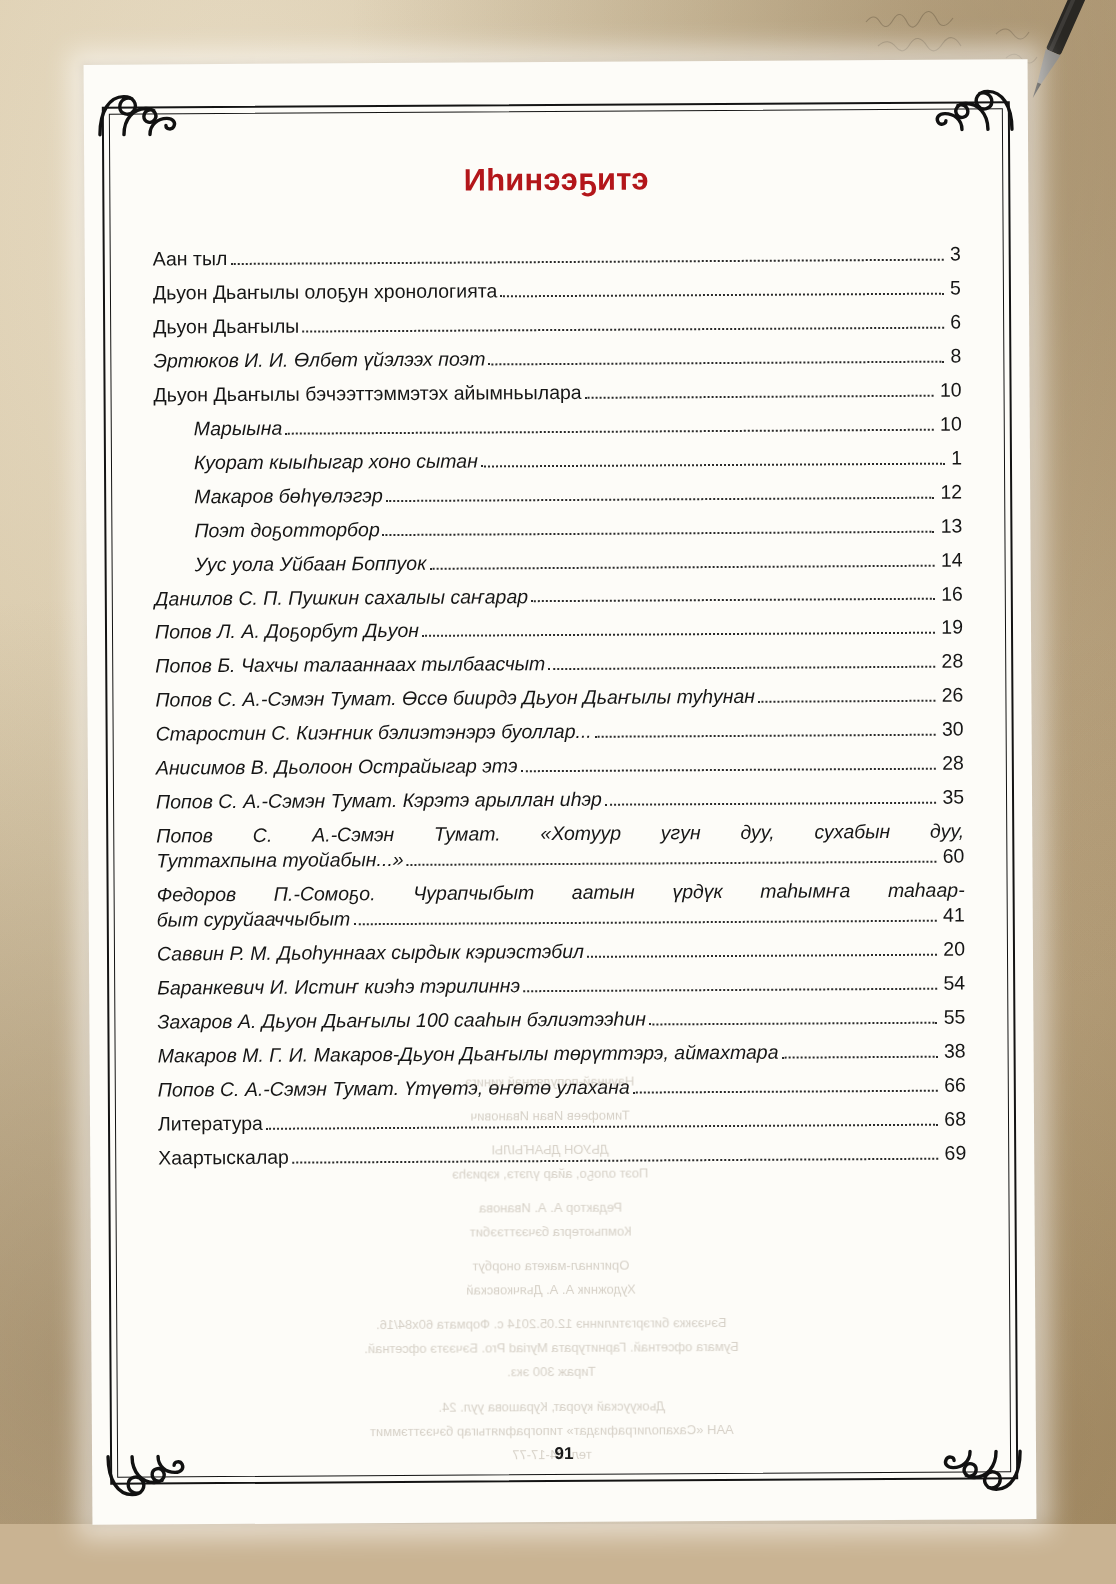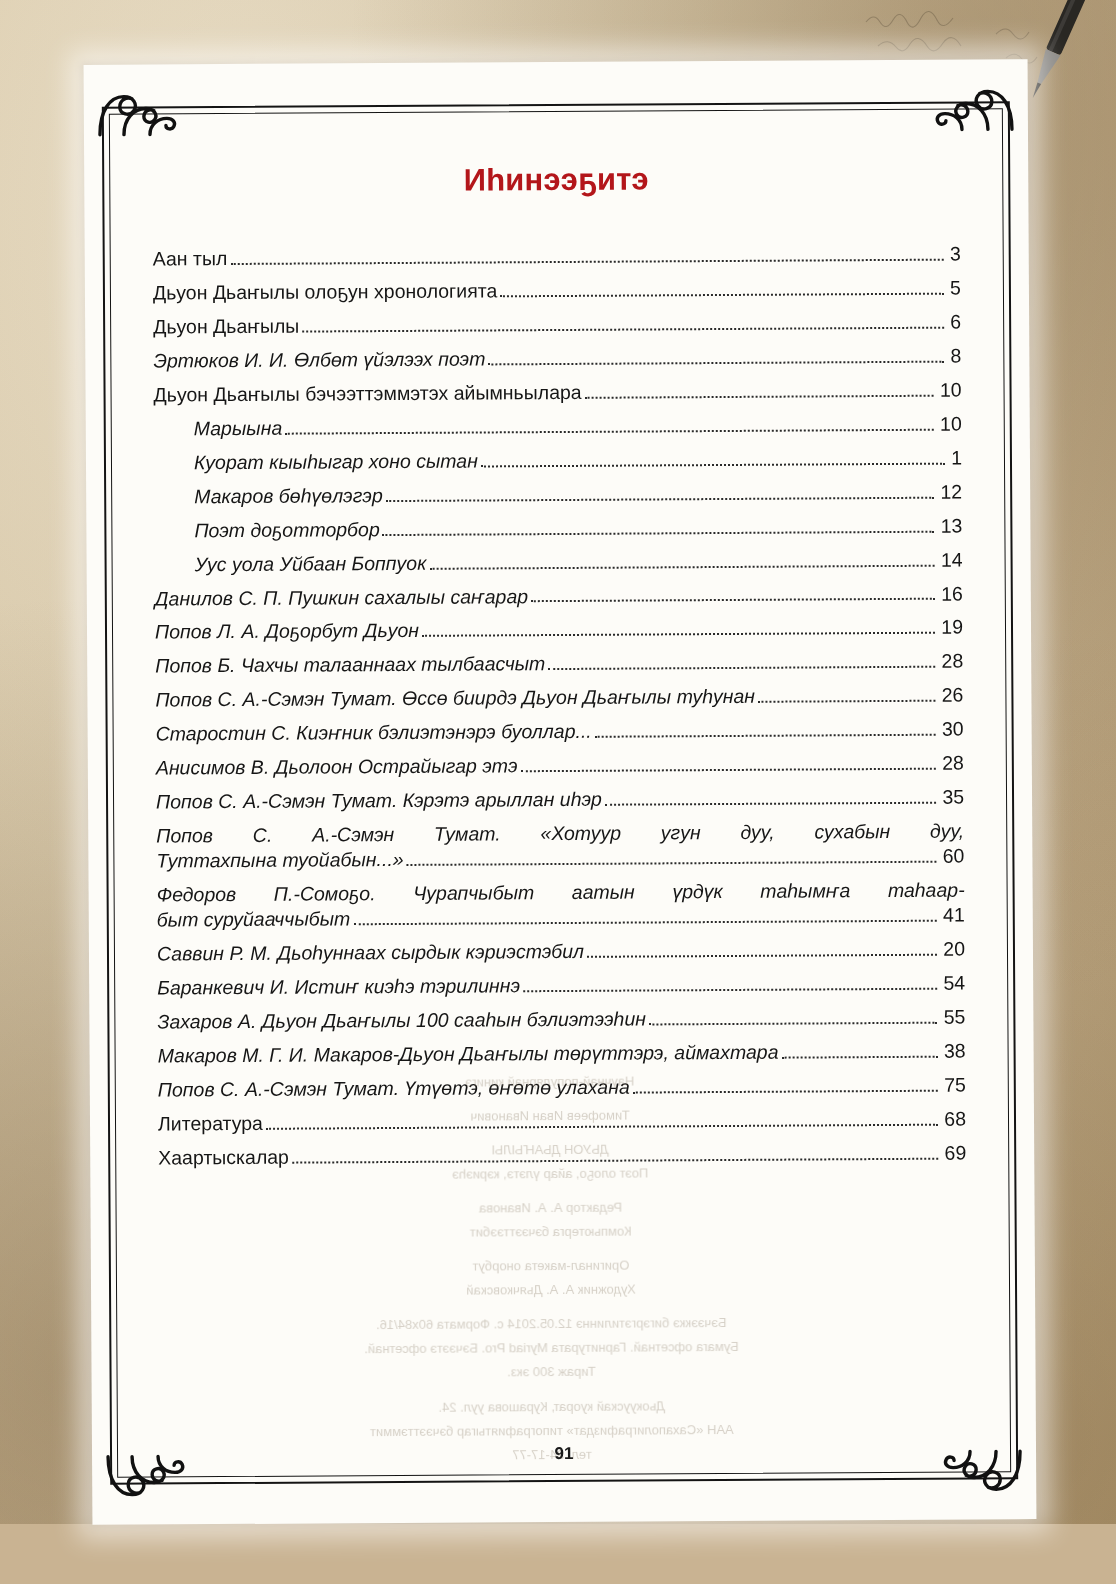--- a/index.html
+++ b/index.html
@@ -397,21 +397,21 @@
 
         <div class="toc-row">
           <span class="toc-label ital">Макаров М. Г. И. Макаров-Дьуон Дьаҥылы төрүттэрэ, аймахтара</span>
           <span class="dots"></span>
           <span class="toc-page">38</span>
         </div>
 
         <div class="toc-row">
           <span class="toc-label ital">Попов С. А.-Сэмэн Тумат. Үтүөтэ, өҥөтө улахана</span>
           <span class="dots"></span>
-          <span class="toc-page">75</span>
+          <span class="toc-page">66</span>
         </div>
 
         <div class="toc-row">
           <span class="toc-label">Литература</span>
           <span class="dots"></span>
           <span class="toc-page">68</span>
         </div>
 
         <div class="toc-row">
           <span class="toc-label">Хаартыскалар</span>

